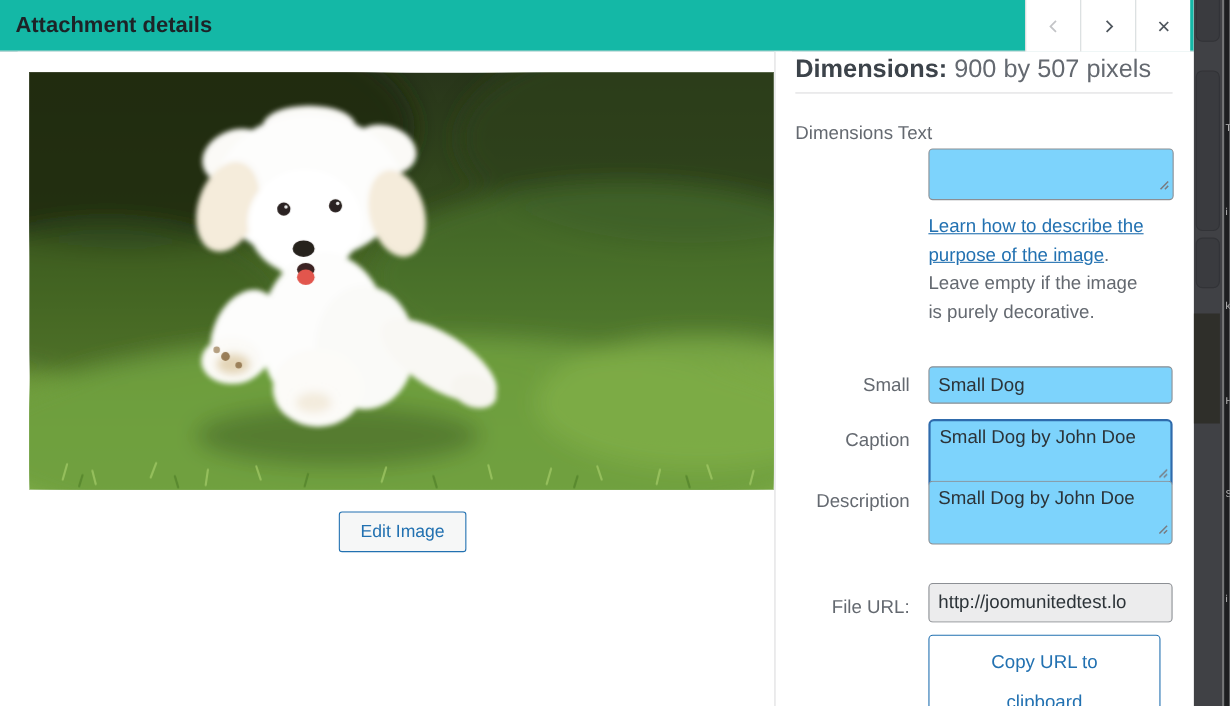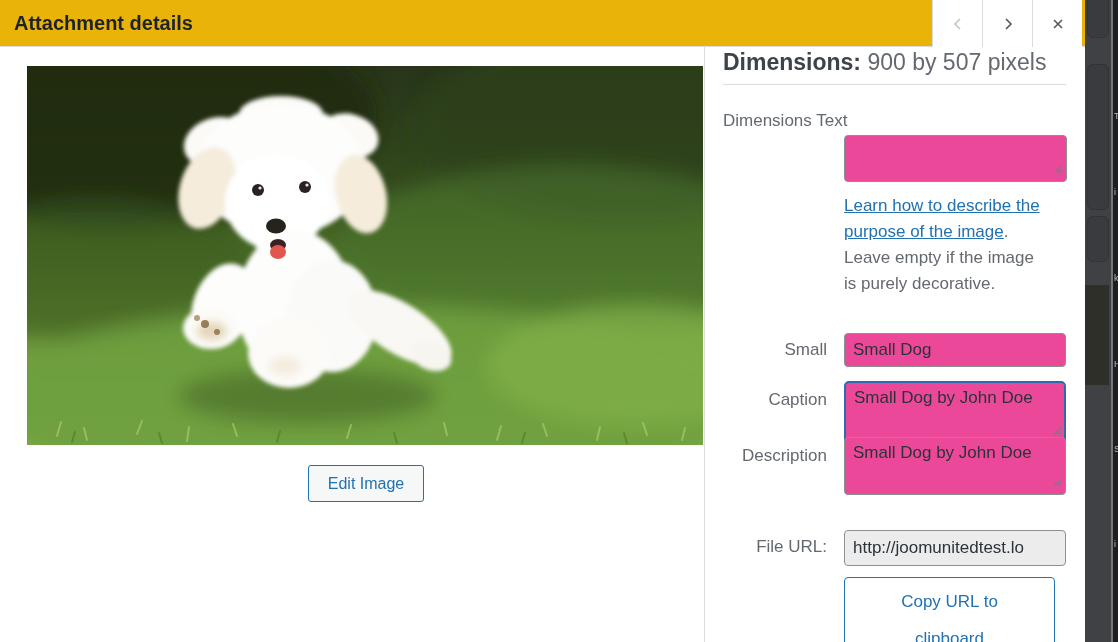--- a/index.html
+++ b/index.html
@@ -14,21 +14,21 @@
   .bd-rect.r2 { top:64px; height:146px; }
   .bd-rect.r3 { top:216px; height:46px; }
   .bd-thumb { position:absolute; left:0; top:285px; width:24px; height:100px; background:#2d2e27; opacity:.9; }
   .bd-line { position:absolute; left:26px; top:0; width:2px; height:642px; background:#87888a; opacity:.75; }
   .bd-dark { position:absolute; left:28px; top:0; width:5px; height:642px; background:#1d1e20; }
   .bd-frag { position:absolute; left:29px; color:#d5d5d5; font-size:9px; line-height:9px; opacity:.85; }
 
   
   .modal { position:absolute; left:0; top:0; width:1085px; height:642px; background:#fff; }
 
-  .modal-header { position:absolute; left:0; top:0; width:1085px; height:47px; background:#eab308; border-bottom:1px solid #dcdcde;text-align:right; }
+  .modal-header { position:absolute; left:0; top:0; width:1085px; height:47px; background:#14b8a6; border-bottom:1px solid #dcdcde;text-align:right; }
   .modal-title { position:absolute; left:14px; top:0; line-height:46px; font-size:20px; font-weight:bold; color:#1d2327; }
   .nav-buttons { position:absolute; right:3px; top:0; height:47px; display:flex; }
   .nav-btn { width:50px; height:47px; background:#fff; border:none; border-left:1px solid #dcdcde; display:flex; align-items:center; justify-content:center; cursor:pointer; }
   .nav-btn svg { display:block; }
 
   
   .media-frame { position:absolute; left:16px; top:47px; width:704px; height:595px; background:#fff; }
   .attachment-image { position:absolute; left:11px; top:19px; width:676px; height:379px; display:block; }
   .edit-image-btn { position:absolute; left:292px; top:418px; width:116px; height:37px;
     background:#f6f7f7; border:1.5px solid #2271b1; border-radius:3px;
@@ -38,28 +38,28 @@
   .details { position:absolute; left:704px; top:47px; width:381px; height:595px; background:#fff; border-left:1px solid #dcdcde; overflow:hidden; }
   .dims { position:absolute; left:18px; top:2px; font-size:23px; color:#646970; }
   .dims b { color:#3c434a; font-weight:bold; }
   .divider { position:absolute; left:18px; right:19px; top:37px; height:1px; background:#dcdcde; }
   .alt-label { position:absolute; left:18px; top:64px; font-size:17px; color:#646970; }
   .alt-wrap { position:absolute; left:139px; top:88px; width:223px; height:47px; }
   .help { position:absolute; left:139px; top:146px; width:205px; font-size:17px; line-height:26px; color:#646970; }
   .help a { color:#2271b1; text-decoration:underline; }
 
   .field-row { position:absolute; left:18px; right:19px; display:flex; align-items:flex-start; }
-  .row-title { top:286px; } .row-caption { top:334px; } .row-desc { top:390px; } .row-url { top:483px; }
+  .row-title { top:286px; } .row-caption { top:334px; } .row-desc { top:390px; } .row-url { top:483px;align-items:center; }
   .field-label { width:104px; margin-right:17px; text-align:right; font-size:17px; color:#646970; padding-top:7px; }
   .row-caption .field-label, .row-desc .field-label { padding-top:9px; }
   .field-control { flex:1; position:relative; }
 
   input.txt, textarea.txt {
     width:100%; font-family:inherit; font-size:17px; color:#2c3338;
-    border:1px solid #8c8f94; border-radius:4px; background:#ec4899;
+    border:1px solid #8c8f94; border-radius:4px; background:#7dd3fc;
     padding:5px 8px; outline:none; resize:none; display:block;
   }
   .row-title input.txt { height:34px; }
   textarea.ta-alt { height:47px; }
   textarea.ta-caption { height:63px; border:2px solid #2f6bac; border-radius:5px; }
   textarea.ta-desc { height:58px; }
   input.readonly { height:36px; background:#ececed; }
   .resize-handle { position:absolute; right:3px; bottom:3px; pointer-events:auto; }
 
   .copy-btn { position:absolute; left:139px; top:530px; width:211px; height:82px;

